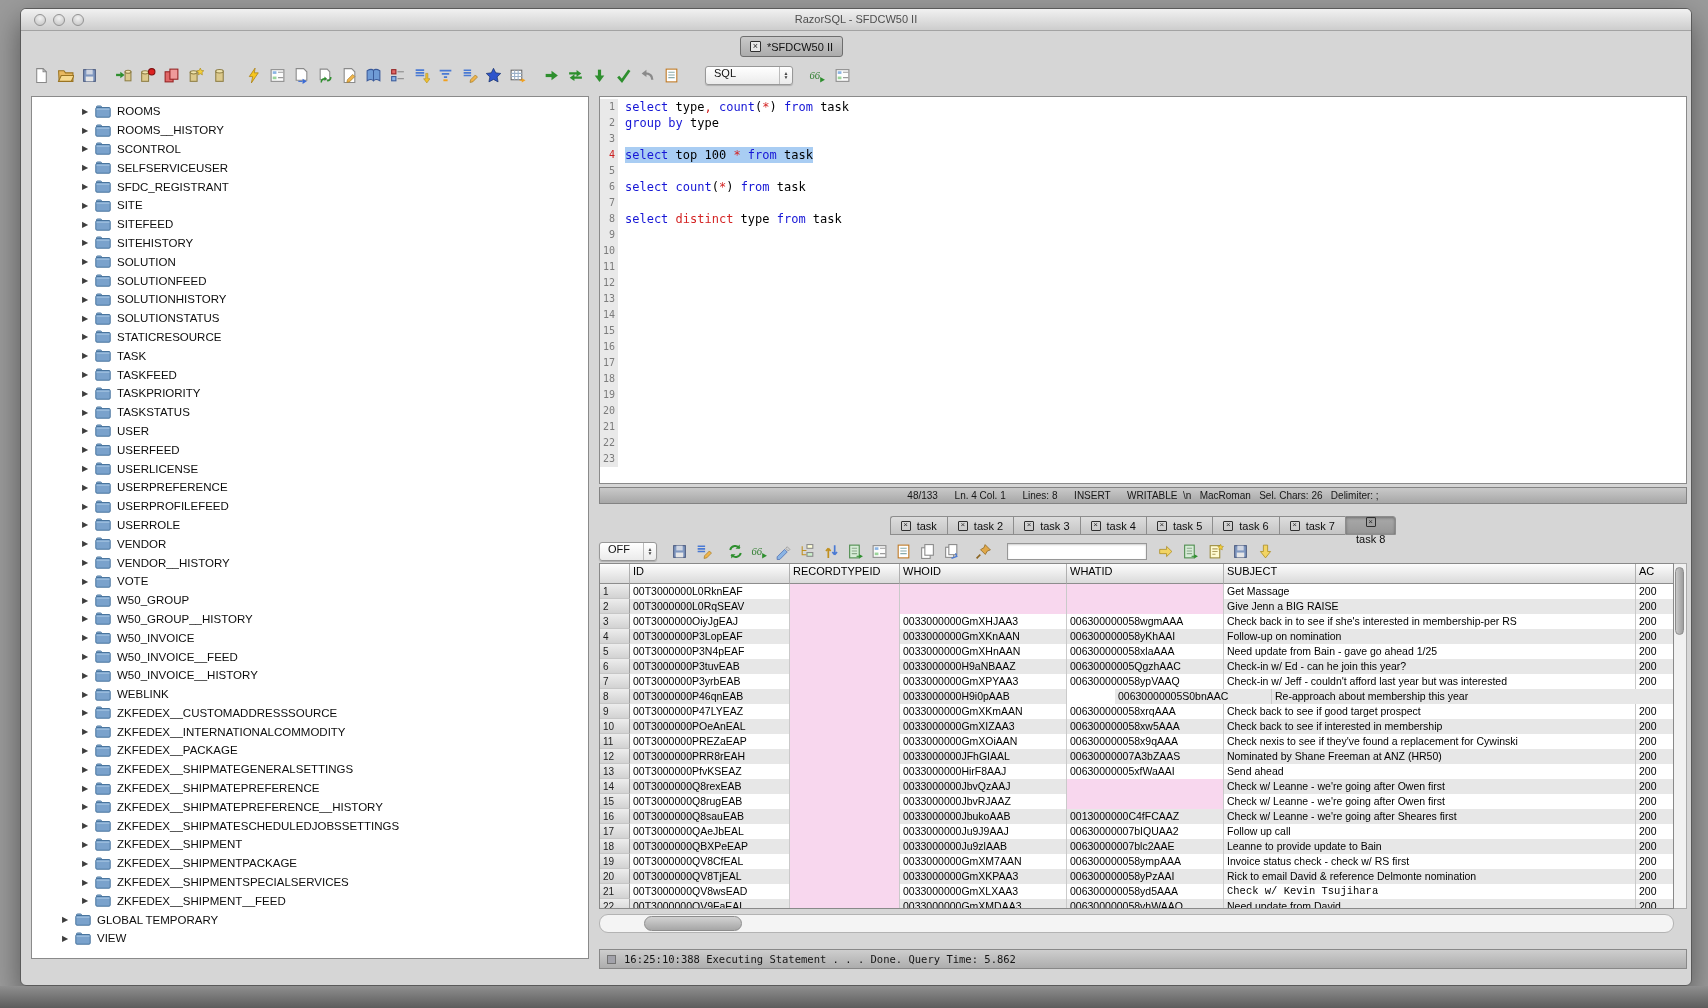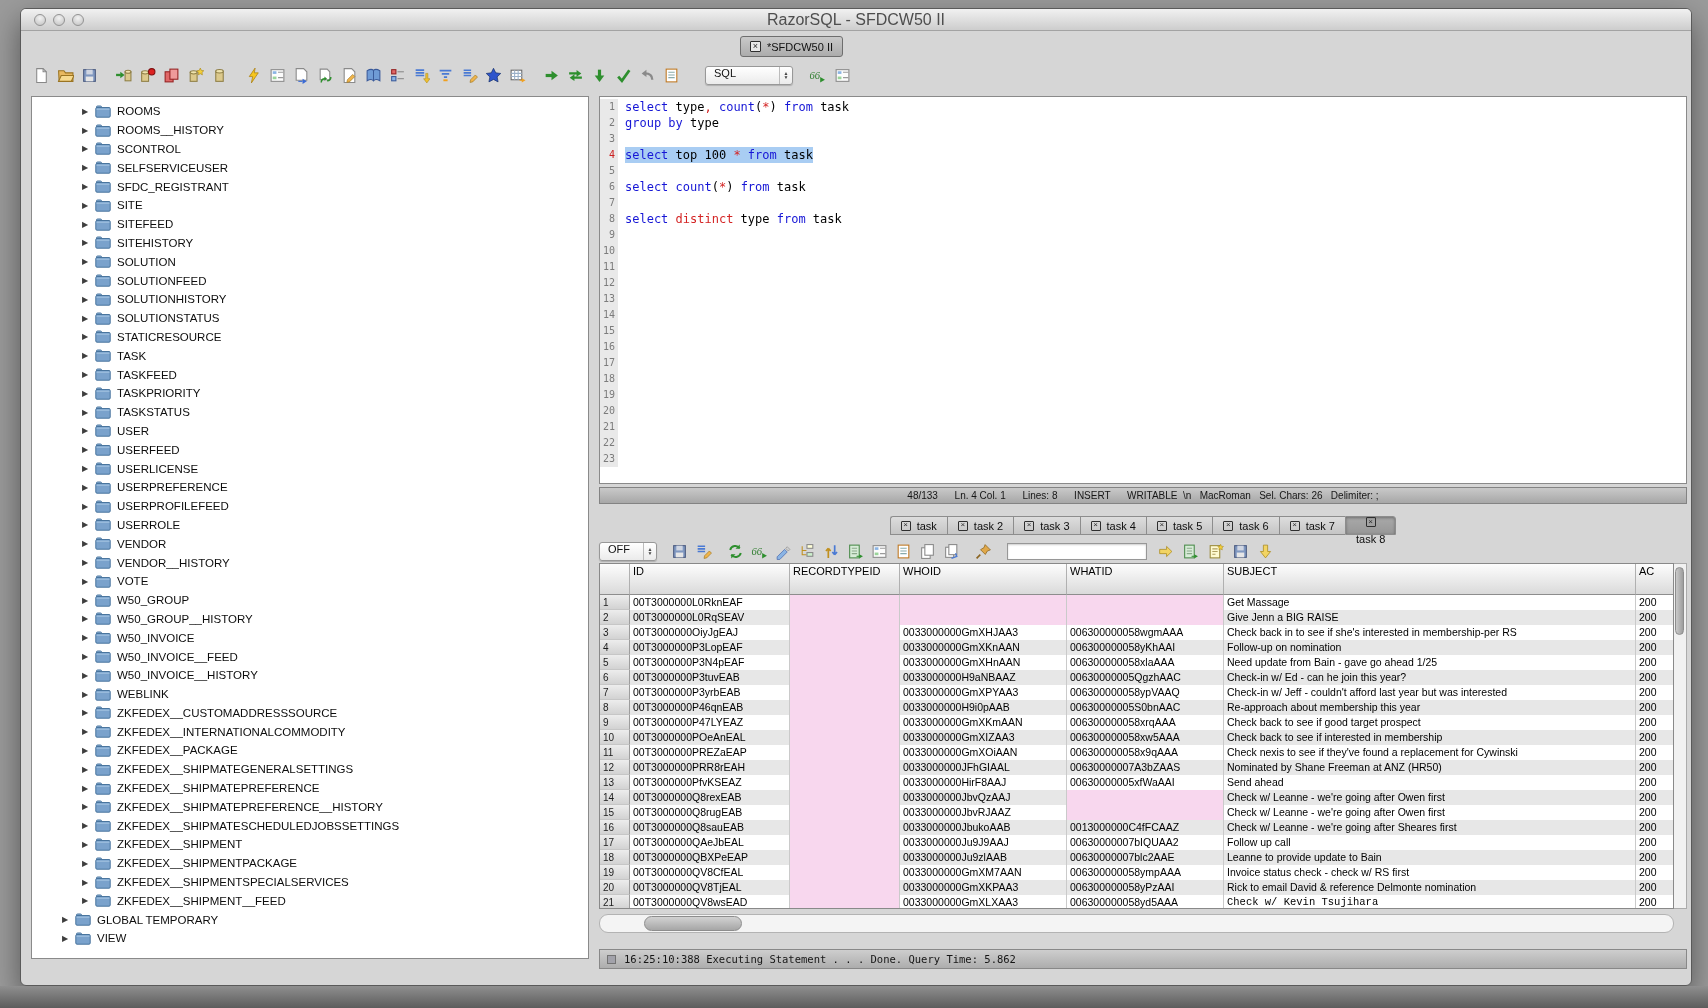--- a/index.html
+++ b/index.html
@@ -2,21 +2,21 @@
 <html><head>
 <meta charset="utf-8">
 <style>
 * { box-sizing: border-box; }
 body{margin:0;width:1708px;height:1008px;background:#9b9b9b;font-family:"Liberation Sans",sans-serif;position:relative;overflow:hidden;}
 .desk-bottom{position:absolute;left:0;top:986px;width:1708px;height:22px;background:linear-gradient(#8f8f8f,#5c5c5c);}
 .window{position:absolute;left:20px;top:8px;width:1672px;height:978px;background:#d6d6d6;border:1px solid #5a5a5a;border-radius:6px;box-shadow:0 12px 30px rgba(0,0,0,.45);}
 .titlebar{position:absolute;left:0;top:0;right:0;height:22px;border-radius:5px 5px 0 0;background:linear-gradient(#f1f1f1,#cdcdcd);border-bottom:1px solid #a3a3a3;}
 .lights{position:absolute;left:13px;top:5px;display:flex;gap:7px;}
 .light{width:12px;height:12px;border-radius:50%;background:radial-gradient(circle at 50% 32%,#f2f2f2,#c0c0c0);border:1px solid #939393;}
-.title-text{text-align:center;line-height:21px;font-size:16px;color:#4e4e4e;}
+.title-text{text-align:center;line-height:21px;font-size:11px;color:#4e4e4e;}
 .tabstrip{position:absolute;left:0;top:23px;right:0;height:25px;}
 .doctab{position:absolute;left:719px;top:4px;height:21px;padding:0 9px;display:flex;align-items:center;gap:6px;background:linear-gradient(#c9c9c9,#acacac);border:1px solid #6e6e6e;border-radius:3px;font-size:11px;color:#111;}
 .closebox{width:11px;height:11px;border:1.4px solid #2e2e2e;border-radius:1px;display:flex;align-items:center;justify-content:center;color:#2e2e2e;font-size:9px;line-height:1;background:#e9e9e9;flex:none;}
 .closebox::before{content:"\00D7";margin-top:-1px;}
 .toolbar{position:absolute;left:12px;top:52px;right:10px;height:28px;display:flex;align-items:center;}
 .tb-groups{display:flex;align-items:center;}
 .tb-group{display:flex;align-items:center;gap:7px;margin-right:17px;}
 .tbi{width:17px;height:17px;display:inline-block;flex:none;}
 .mac-select{height:19px;background:linear-gradient(#ffffff,#ebebeb);border:1px solid #989898;border-radius:3px;display:flex;font-size:11px;color:#111;padding-left:8px;box-shadow:0 1px 1px rgba(0,0,0,.18);}
 .stepper{margin-left:auto;width:13px;height:100%;border-left:1px solid #bcbcbc;display:flex;flex-direction:column;align-items:center;justify-content:center;font-size:5px;color:#444;line-height:4px;}
@@ -41,21 +41,21 @@
 .rtab:first-child{border-radius:3px 0 0 0;}
 .rtab:last-child{border-right:1px solid #8d8d8d;border-radius:0 3px 0 0;}
 .rtab.active{background:linear-gradient(#a9a9a9,#979797);box-shadow:inset 0 1px 3px rgba(0,0,0,.35);flex-direction:column;}
 .rtab .closebox{width:10px;height:10px;border-width:1.2px;font-size:8px;background:transparent;}
 .results{position:absolute;left:0;top:443px;width:1088px;height:397px;}
 .res-toolbar{height:24px;display:flex;align-items:center;}
 .res-groups{display:flex;align-items:center;}
 .res-group{display:flex;align-items:center;gap:7px;margin-right:15px;}
 .res-input{width:140px;height:17px;border:1px solid #979797;background:#fff;box-shadow:inset 0 1px 2px rgba(0,0,0,.2);font-size:11px;padding:0 3px;margin-right:10px;font-family:"Liberation Sans",sans-serif;}
 .res-table{position:absolute;top:24px;left:0;width:1075px;height:346px;border:1px solid #898989;overflow:hidden;background:#fff;}
-.hrow{display:flex;height:31px;}
+.hrow{display:flex;height:20px;}
 .hcell{flex:none;background:linear-gradient(#fdfdfd,#dadada);border-right:1px solid #b0b0b0;border-bottom:1px solid #8d8d8d;font-size:11px;color:#000;padding:0 3px;line-height:14px;white-space:nowrap;overflow:hidden;}
 .rrow{display:flex;height:15px;}
 .cell{flex:none;font-size:10.5px;line-height:15px;padding:0 3px;border-right:1px solid #cacaca;white-space:nowrap;overflow:hidden;color:#000;background:#fff;}
 .rrow.alt .cell{background:#e7e7e7;}
 .cell.pink, .rrow.alt .cell.pink{background:#f8d7ee;}
 .cell.num, .rrow.alt .cell.num{background:linear-gradient(#ededed,#d2d2d2);border-right:1px solid #9d9d9d;border-bottom:1px solid #c6c6c6;font-size:10px;color:#1c1c1c;}
 .vscroll{position:absolute;top:24px;right:0;width:13px;height:346px;background:#f1f1f1;border:1px solid #ababab;border-left:none;}
 .vthumb{margin:3px 1px;width:9px;height:68px;background:linear-gradient(90deg,#cacaca,#9d9d9d);border:1px solid #8d8d8d;border-radius:5px;}
 .hscroll{position:absolute;top:375px;left:0;width:1075px;height:19px;background:#f4f4f4;border:1px solid #b3b3b3;border-radius:9px;}
 .hthumb{position:absolute;left:44px;top:1px;width:98px;height:15px;background:linear-gradient(#d2d2d2,#a6a6a6);border:1px solid #8d8d8d;border-radius:8px;}
@@ -937,21 +937,21 @@
               <div class="cell" style="width: 167px;">0033000000GmXPYAA3</div>
               <div class="cell" style="width: 157px;">006300000058ypVAAQ</div>
               <div class="cell" style="width: 412px;">Check-in w/ Jeff - couldn't afford last year but was interested</div>
               <div class="cell" style="width: 58px;">200</div>
             </div>
             <div class="rrow alt">
               <div class="cell num" style="width: 30px;">8</div>
               <div class="cell" style="width: 160px;">00T3000000P46qnEAB</div>
               <div class="cell pink" style="width: 110px;"></div>
               <div class="cell" style="width: 167px;">0033000000H9i0pAAB</div>
-              <div class="cell" style="width: 157px;">00630000005S0bnAAC</div>
+              <div class="cell" style="width: 157px; margin-left: 48px;">00630000005S0bnAAC</div>
               <div class="cell" style="width: 412px;">Re-approach about membership this year</div>
               <div class="cell" style="width: 58px;">200</div>
             </div>
             <div class="rrow">
               <div class="cell num" style="width: 30px;">9</div>
               <div class="cell" style="width: 160px;">00T3000000P47LYEAZ</div>
               <div class="cell pink" style="width: 110px;"></div>
               <div class="cell" style="width: 167px;">0033000000GmXKmAAN</div>
               <div class="cell" style="width: 157px;">006300000058xrqAAA</div>
               <div class="cell" style="width: 412px;">Check back to see if good target prospect</div>

